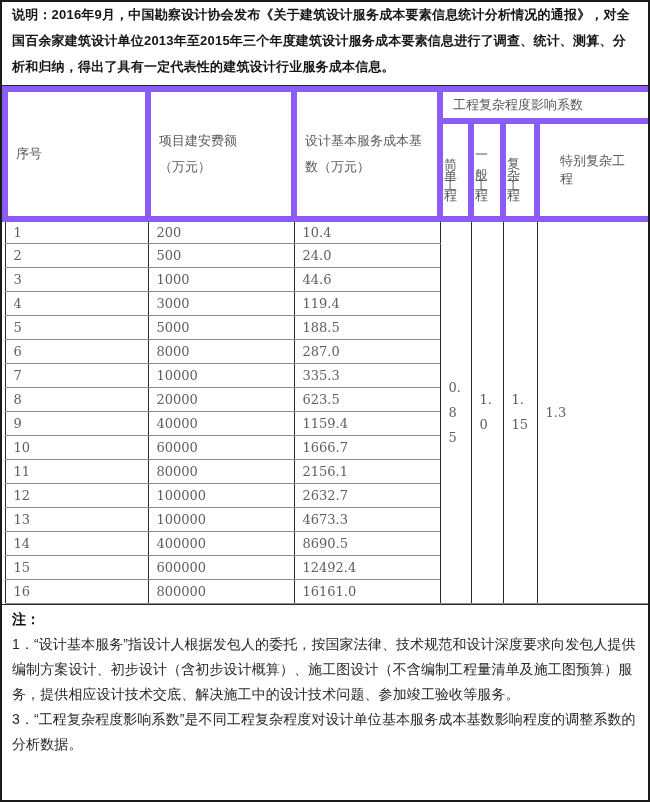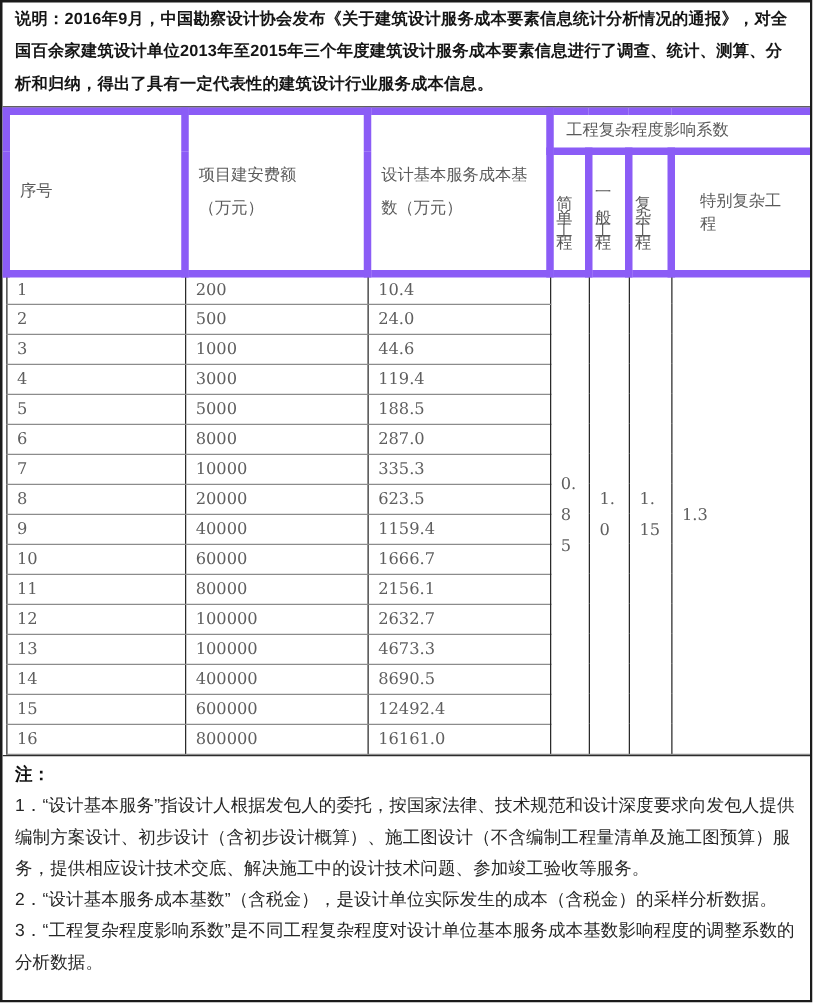--- a/index.html
+++ b/index.html
@@ -216,17 +216,16 @@
         <td>16</td>
         <td>800000</td>
         <td>16161.0</td>
       </tr>
     </tbody>
   </table>
 
   <div class="notes">
     <div class="notes-title">注：</div>
     <div class="note-item">1．“设计基本服务”指设计人根据发包人的委托，按国家法律、技术规范和设计深度要求向发包人提供编制方案设计、初步设计（含初步设计概算）、施工图设计（不含编制工程量清单及施工图预算）服务，提供相应设计技术交底、解决施工中的设计技术问题、参加竣工验收等服务。</div>
-    <div class="note-item">2．“设计基本服务成本基数”（含税金），是设计单位实际发生的成本（含税金）的采样分析数据。</div>
     <div class="note-item">3．“工程复杂程度影响系数”是不同工程复杂程度对设计单位基本服务成本基数影响程度的调整系数的分析数据。</div>
   </div>
 
 </div>
 
 </body></html>

